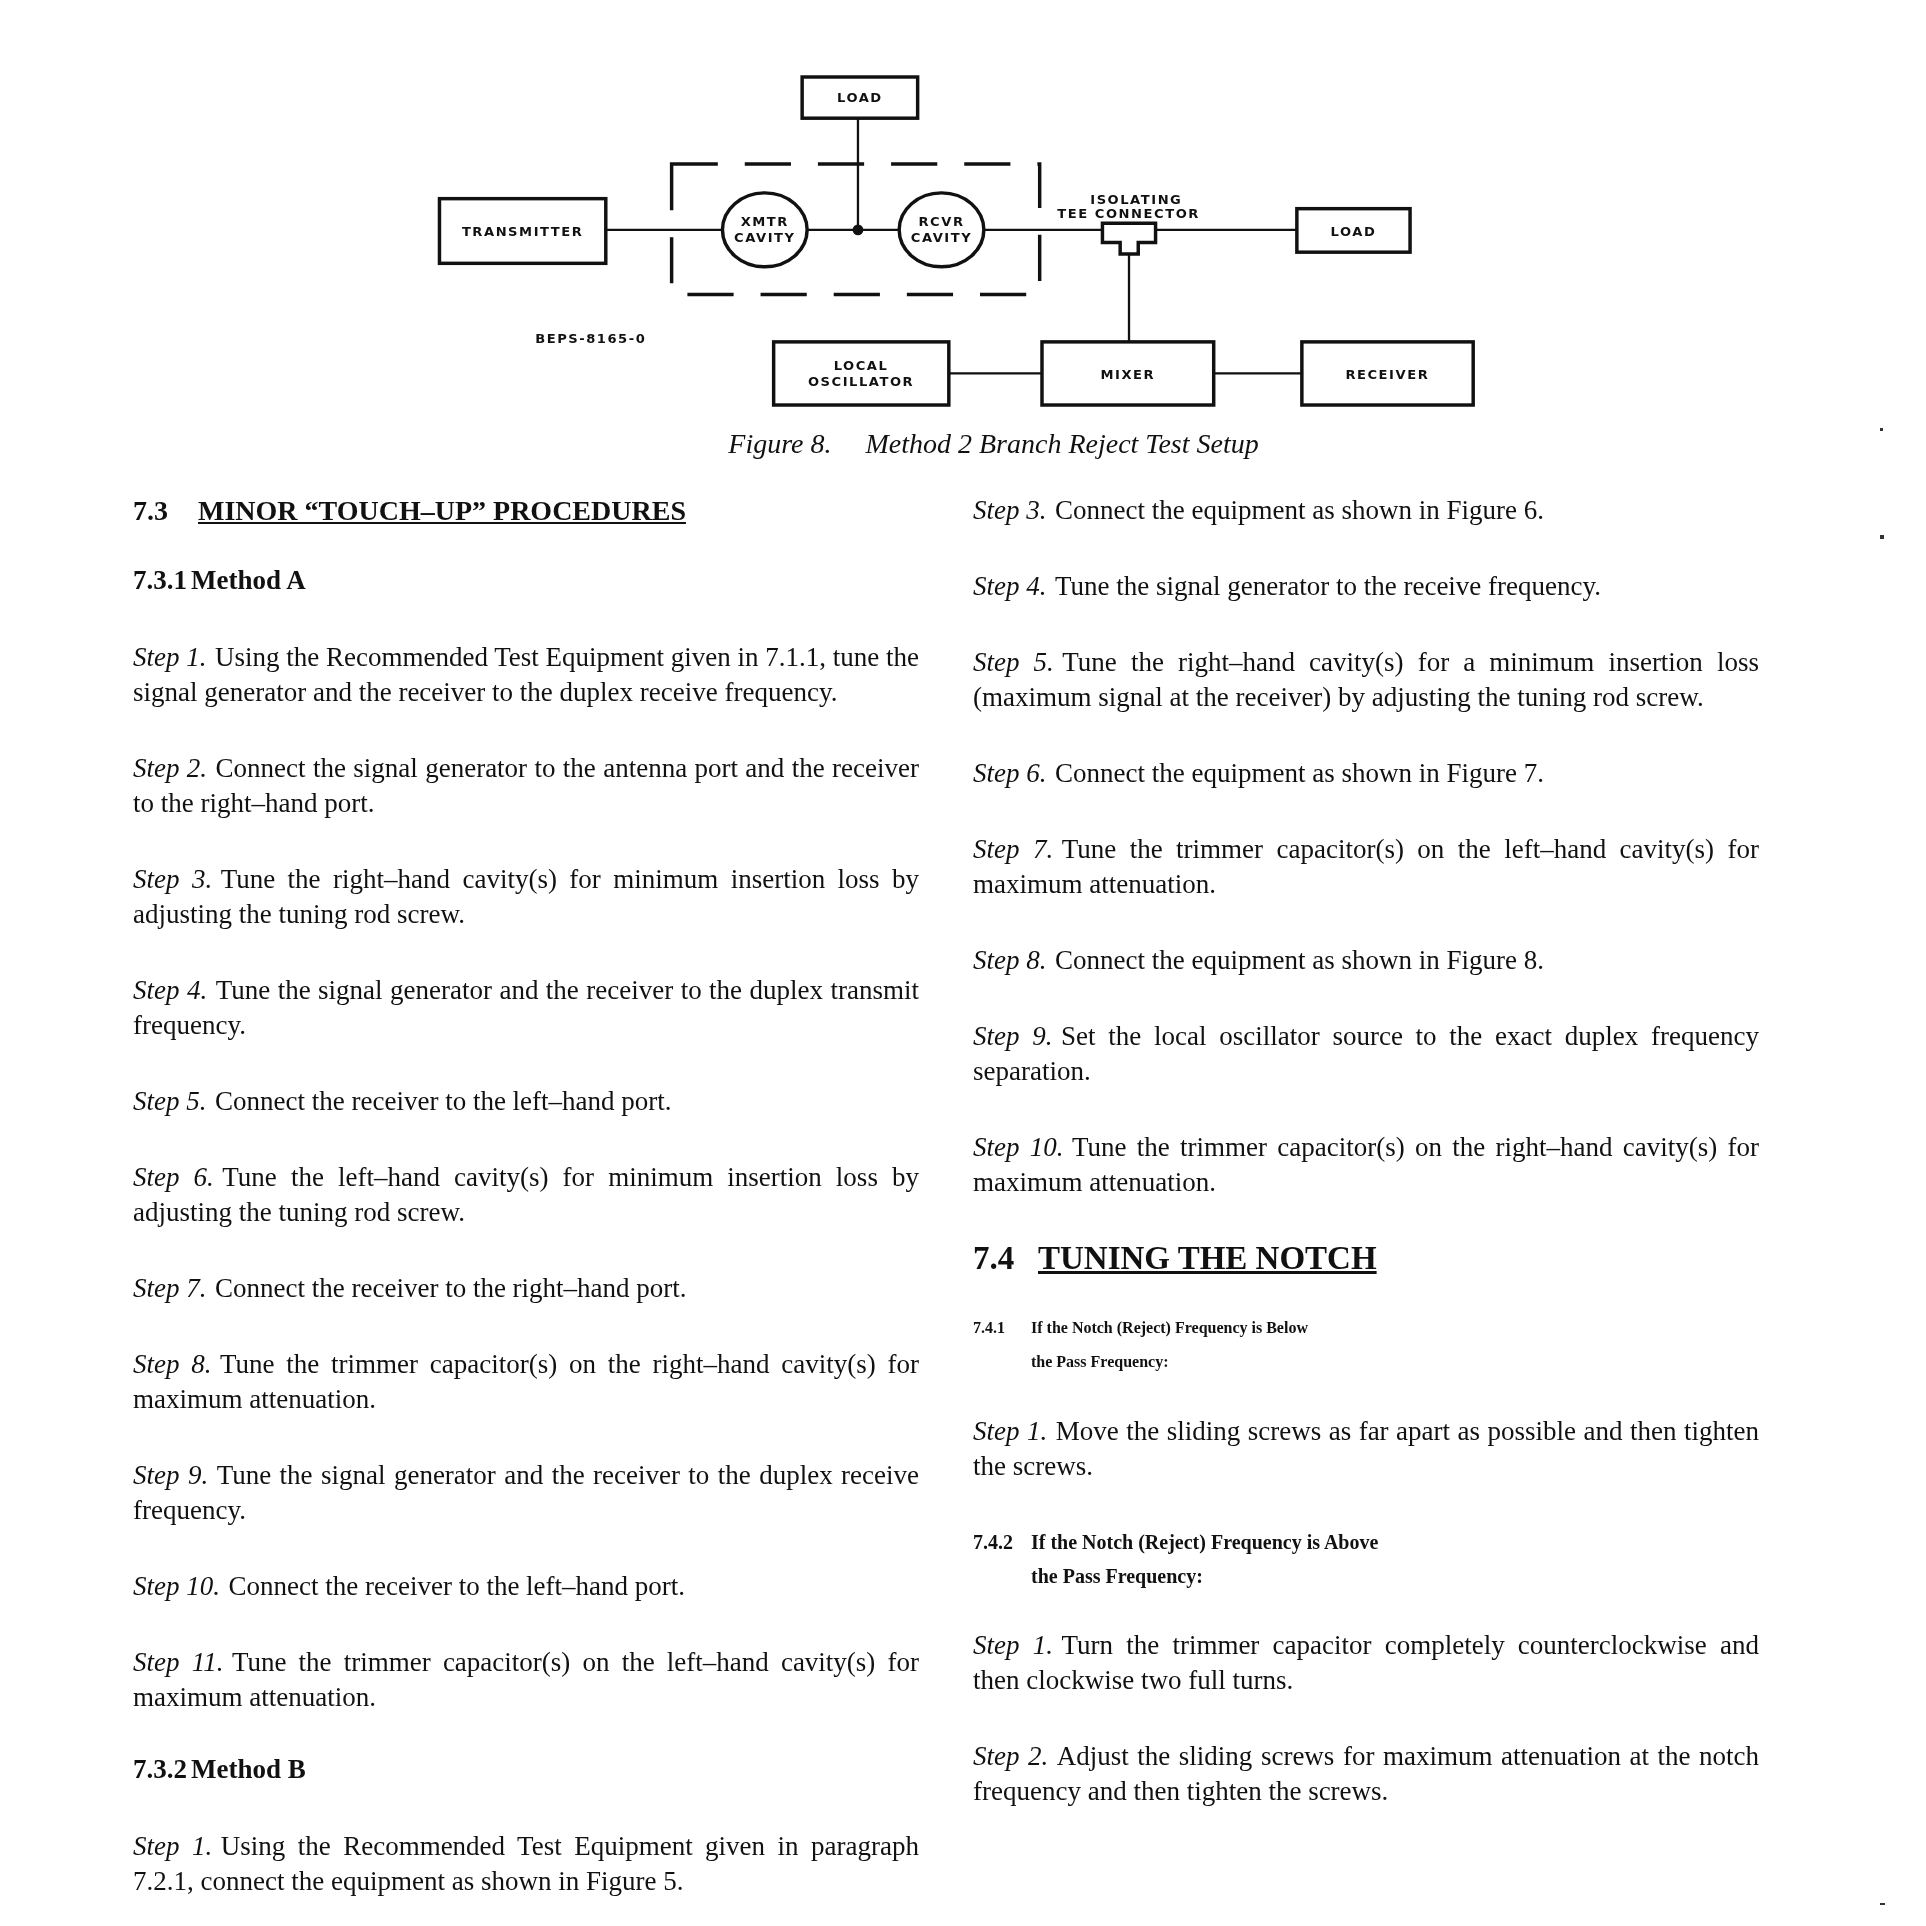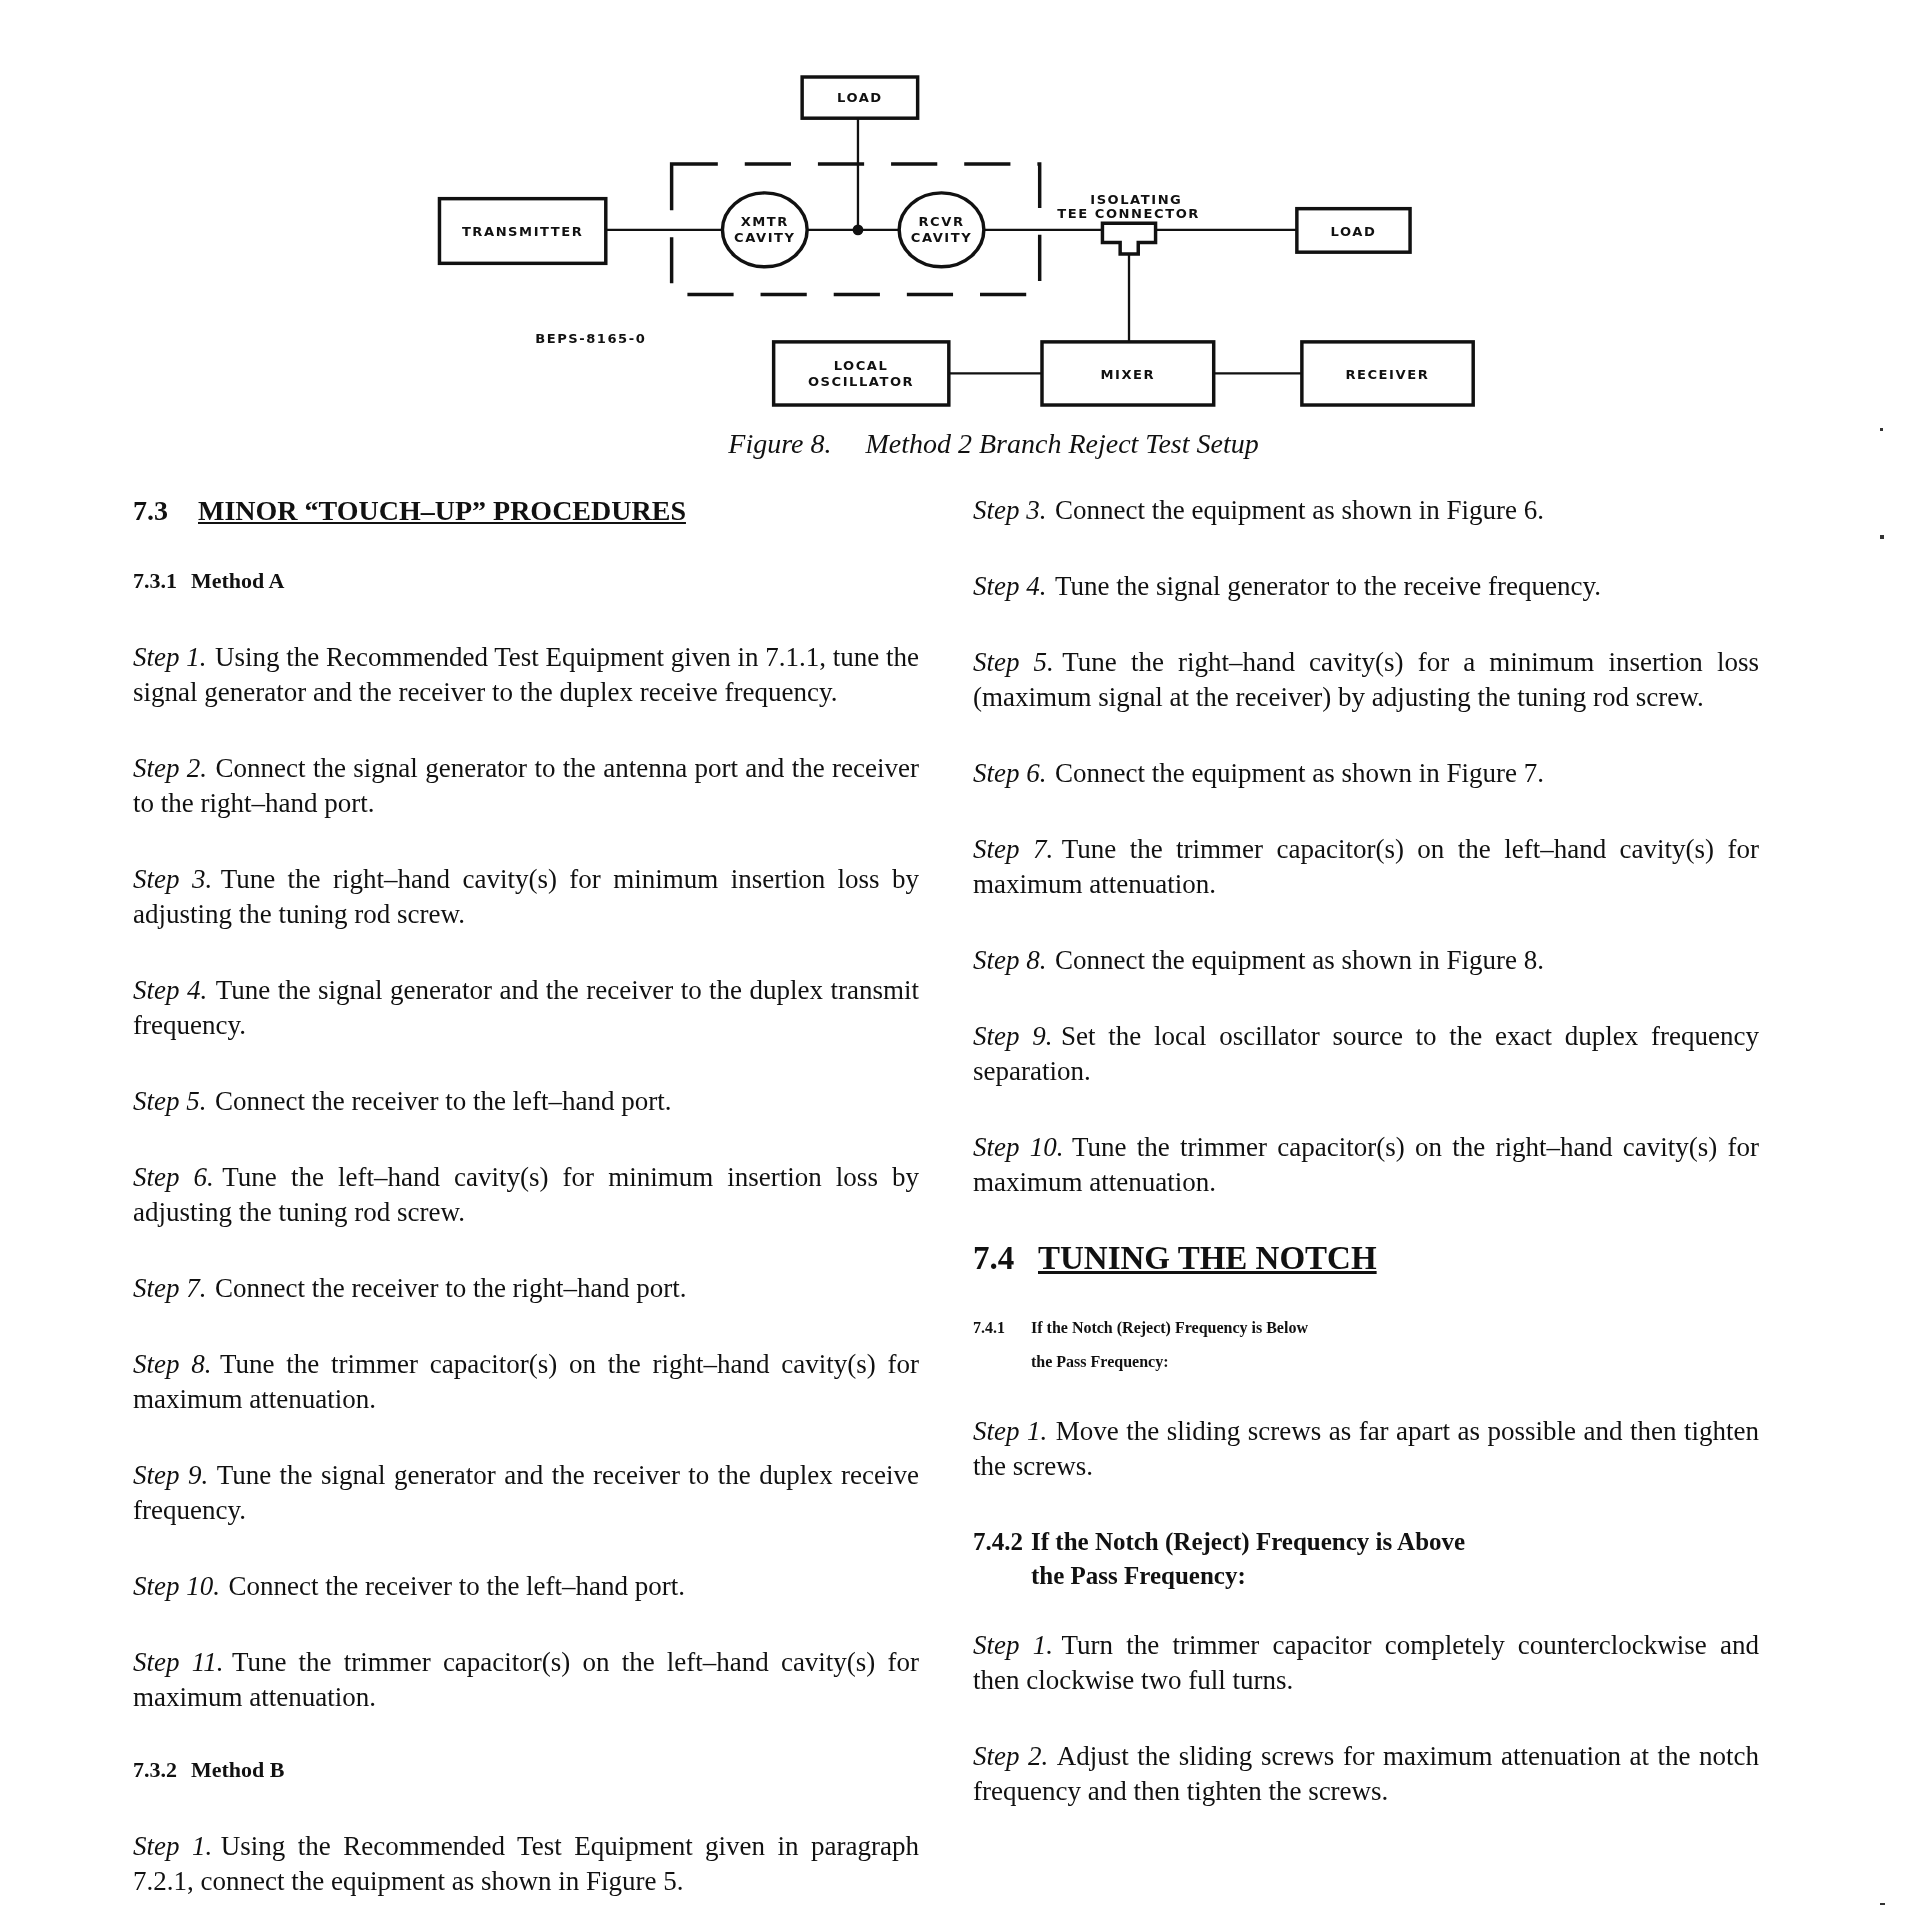--- a/index.html
+++ b/index.html
@@ -8,21 +8,21 @@
   svg.diagram { position: absolute; left: 0; top: 0; }
   .dlabel { font-family: "DejaVu Sans", sans-serif; font-size: 34px; letter-spacing: 4px; fill: #111; font-weight: bold; }
   .caption { position: absolute; left: 0; width: 1940px; top: 428px; text-align: center;
     font-family: "Liberation Serif", serif; font-style: italic; font-size: 28px; }
   .caption .fig { margin-right: 27px; margin-left: 47px; }
   .col { position: absolute; top: 493px; width: 786px; font-family: "Liberation Serif", serif;
     font-size: 27px; line-height: 35px; }
   .col.left { left: 133px; }
   .col.right { left: 973px; }
   .h2 { font-weight: bold; font-size: 28px; margin: 0 0 35px 0; text-decoration: underline; }
-  .h3 { font-weight: bold; font-size: 22px; margin: 0 0 42px 0; }
+  .h3 { font-weight: bold; font-size: 27px; margin: 0 0 42px 0; }
   .h3 .num { display: inline-block; width: 58px; }
   .h3 .cont { display: block; padding-left: 58px; }
   .h2 .num { display: inline-block; width: 65px; }
   .step { margin: 0 0 41px 0; text-align: justify; }
   .step .lbl { margin-right: 8.5px; font-style: italic; }
   .speck { position: absolute; background: #333; }
 </style>
 </head>
 <body>
 
@@ -124,21 +124,21 @@
     <div class="h2" style="font-size:33px">
       <span class="num">7.4</span><span>TUNING THE NOTCH</span>
     </div>
     <div class="h3" style="font-size:16px;line-height:34px;margin-bottom:35px">
       <span class="num">7.4.1</span><span>If the Notch (Reject) Frequency is Below</span>
       <span class="cont">the Pass Frequency:</span>
     </div>
     <div id="below-steps">
         <p class="step"><span class="lbl">Step 1.</span><span>Move the sliding screws as far apart as possible and then tighten the screws.</span></p>
       </div>
-    <div class="h3" style="font-size:25px;line-height:34px;margin-bottom:35px">
+    <div class="h3" style="font-size:20px;line-height:34px;margin-bottom:35px">
       <span class="num">7.4.2</span><span>If the Notch (Reject) Frequency is Above</span>
       <span class="cont">the Pass Frequency:</span>
     </div>
     <div id="above-steps">
         <p class="step"><span class="lbl">Step 1.</span><span>Turn the trimmer capacitor completely counterclockwise and then clockwise two full turns.</span></p>
         <p class="step"><span class="lbl">Step 2.</span><span>Adjust the sliding screws for maximum attenuation at the notch frequency and then tighten the screws.</span></p>
       </div>
   </div>
 
   <div class="speck" style="left:1880px;top:428px;width:3.1px;height:3.1px"></div>

